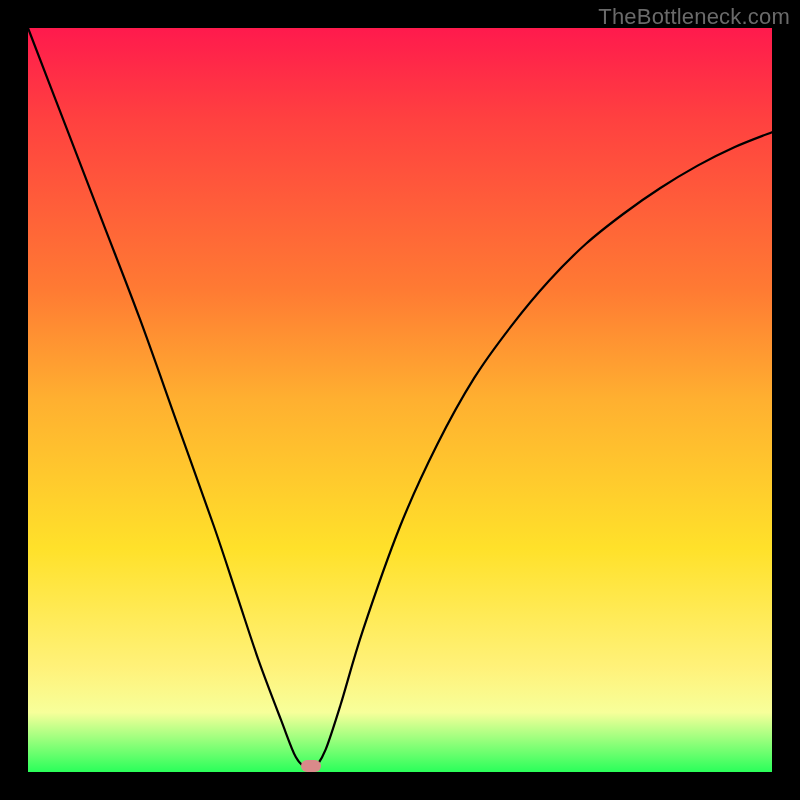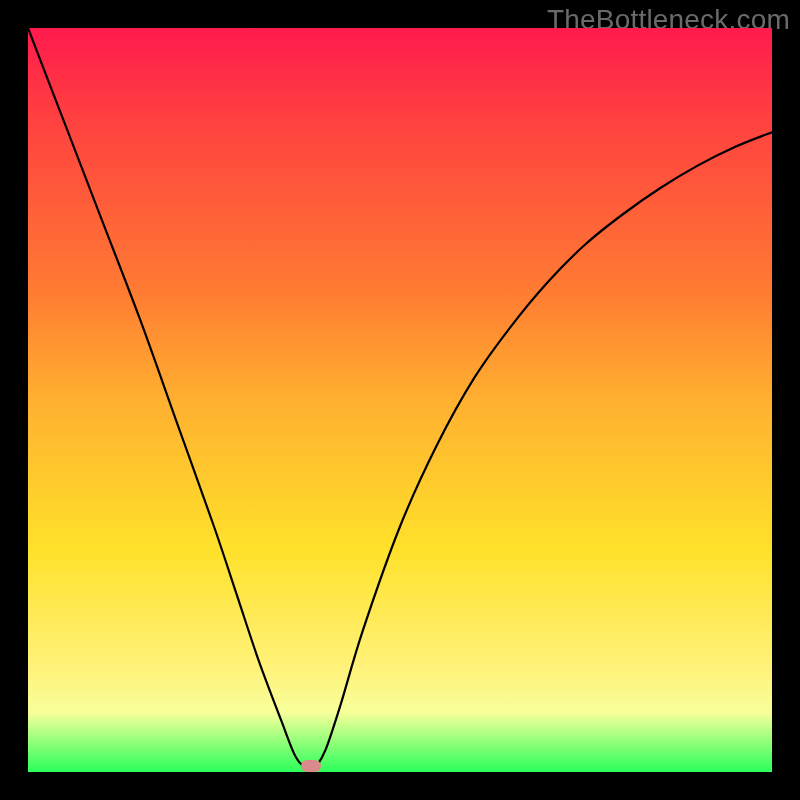--- a/index.html
+++ b/index.html
@@ -34,21 +34,21 @@
       #fff27a 86%,
       #f7ff9a 92%,
       #2aff5a 100%
     );
   }
   .watermark {
     position: absolute;
     top: 4px;
     right: 10px;
     color: #6a6a6a;
-    font-size: 28px;
+    font-size: 22px;
     font-weight: 500;
     letter-spacing: 0.2px;
     user-select: none;
   }
   svg.curve {
     position: absolute;
     left: 0;
     top: 0;
     width: 744px;
     height: 744px;

